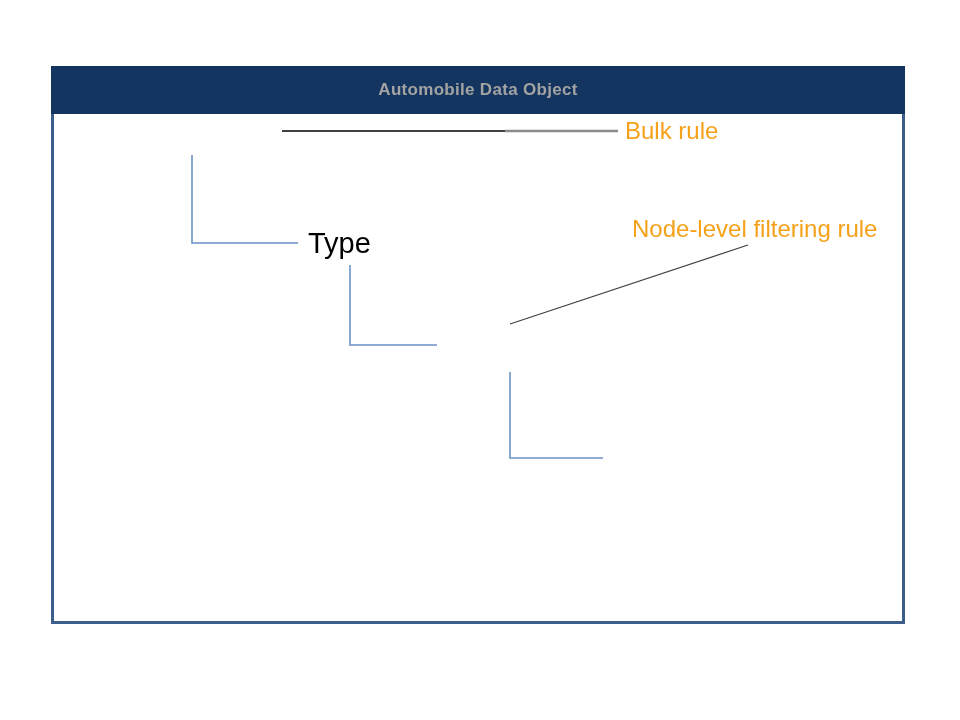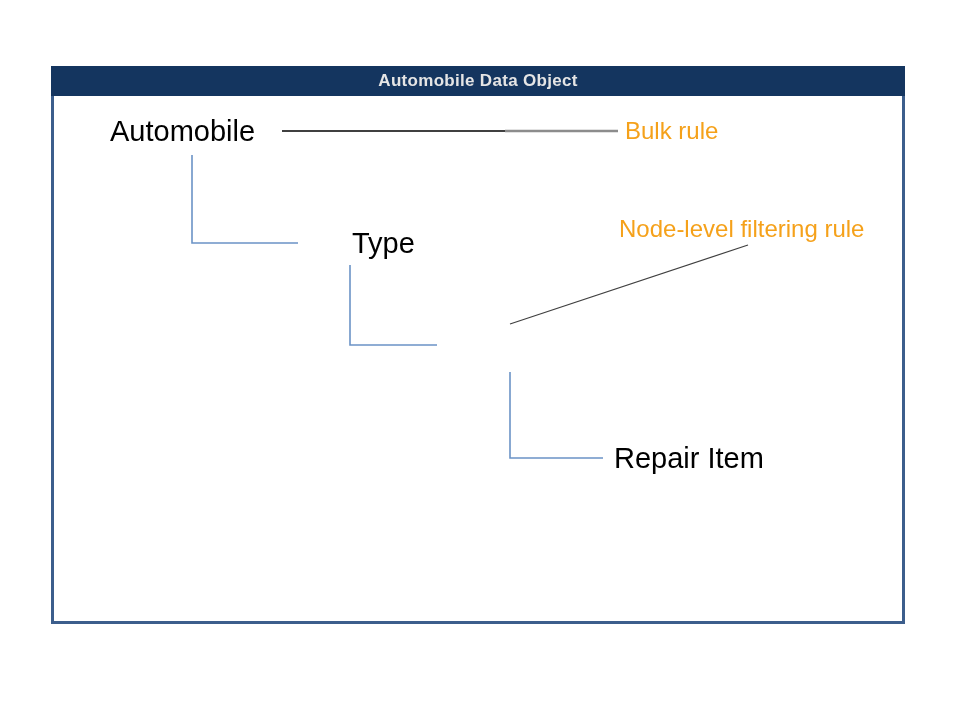--- a/index.html
+++ b/index.html
@@ -13,22 +13,22 @@
   }
   *{margin:0;padding:0;box-sizing:border-box;}
   html,body{width:960px;height:720px;background:#ffffff;overflow:hidden;
     font-family:"Liberation Sans","DejaVu Sans",sans-serif;}
   .slide{position:relative;width:960px;height:720px;background:#ffffff;}
   .panel{
     position:absolute;left:51px;top:66px;width:854px;height:558px;
     border:3px solid var(--border);background:#ffffff;
   }
   .titlebar{
-    position:absolute;left:51px;top:66px;width:854px;height:30px;
-    background:var(--title-bar);color:#e5e5e5;
+    position:absolute;left:51px;top:66px;width:854px;height:48px;
+    background:var(--title-bar);color:#a3a3a3;
     display:flex;align-items:center;justify-content:center;
     font-size:17px;font-weight:bold;letter-spacing:0.3px;
   }
   .lines{position:absolute;left:0;top:0;width:960px;height:720px;pointer-events:none;}
   .lines .connector{stroke:var(--connector);stroke-width:1.6;fill:none;}
   .lines .callout-dark{stroke:var(--callout-dark);stroke-width:2;fill:none;}
   .lines .callout-gray{stroke:var(--callout-gray);stroke-width:2.4;fill:none;}
   .lines .callout-thin{stroke:var(--callout-dark);stroke-width:1.2;fill:none;}
   .node-label{
     position:absolute;color:var(--node-text);font-size:29px;line-height:1;
@@ -54,20 +54,18 @@
 
     <polyline class="connector" points="192,155 192,243 298,243"></polyline>
     <polyline class="connector" points="350,265 350,345 437,345"></polyline>
     <polyline class="connector" points="510,372 510,458 603,458"></polyline>
 
     <line class="callout-dark" x1="282" y1="131" x2="505" y2="131"></line>
     <line class="callout-gray" x1="505" y1="131" x2="618" y2="131"></line>
     <line class="callout-thin" x1="510" y1="324" x2="748" y2="245"></line>
   </svg>
 
-  <div class="node-label" style="left:110px;top:131px;">Automobile</div>
-  <div class="node-label" style="left:308px;top:243px;margin-left:44px;">Type</div>
-  <div class="node-label" style="left:614px;top:458px;">Repair Item</div>
+  <div class="node-label" style="left:308px;top:243px;">Type</div>
 
   <div class="annotation-label" style="left:625px;top:131px;">Bulk rule</div>
-  <div class="annotation-label" style="left:619px;top:229px;text-align:center;">Node-level filtering rule</div>
+  <div class="annotation-label" style="left:632px;top:229px;text-align:center;">Node-level filtering rule</div>
 
 </div>
 
 </body></html>

